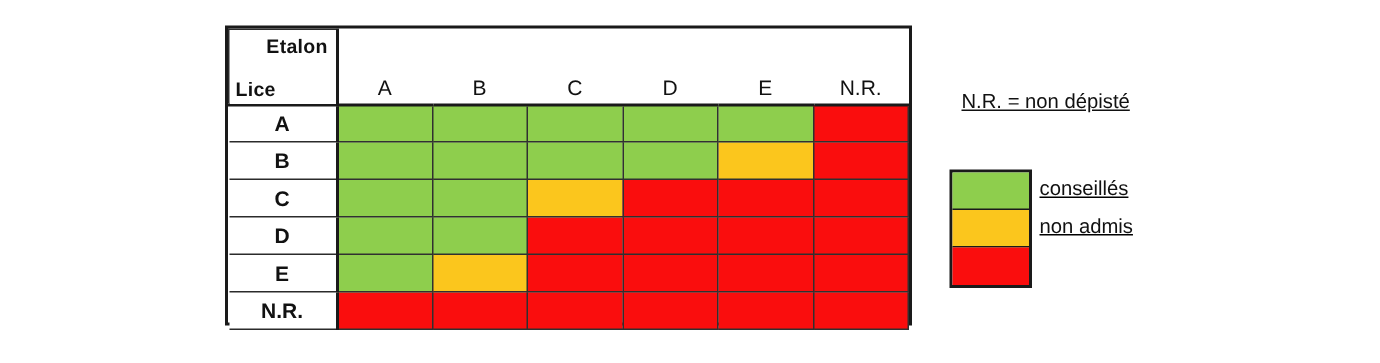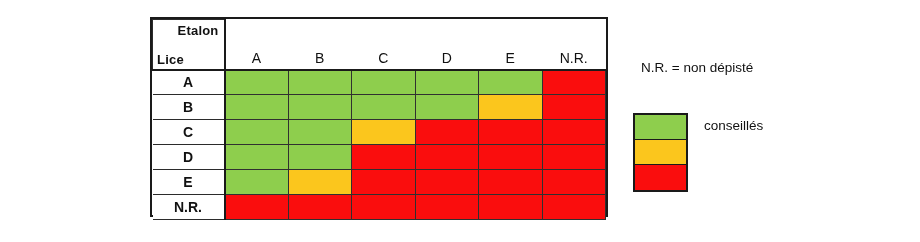--- a/index.html
+++ b/index.html
@@ -105,20 +105,21 @@
     position: absolute;
     left: 633px;
     top: 60px;
     width: 250px;
   }
   #legend-note {
     font-size: 13.5px;
     color: #111111;
     white-space: nowrap;
     margin-left: 8px;
+    text-decoration: underline;
   }
   #legend-key {
     position: absolute;
     left: 0px;
     top: 53px;
     display: flex;
     align-items: flex-start;
   }
   #legend-swatches {
     width: 55px;
@@ -129,21 +130,22 @@
     height: 25px;
     box-sizing: border-box;
     border-bottom: 1px solid #1a1a1a;
   }
   .swatch:last-child { border-bottom: none; }
   .swatch.green  { background: #8ECE4D; }
   .swatch.orange { background: #FBC61D; }
   .swatch.red    { background: #FA0D0D; }
 
   #legend-labels {
-    margin-left: 16px;
+    margin-left: 5px;
+    text-decoration: underline;
   }
   .legend-label {
     height: 25px;
     line-height: 25px;
     font-size: 13.5px;
     color: #111111;
     white-space: nowrap;
   }
 </style>
 </head>
@@ -228,15 +230,16 @@
   <div id="legend-note">N.R. = non dépisté</div>
 
   <div id="legend-key">
     <div id="legend-swatches">
       <div class="swatch green" style="background: rgb(142, 206, 77);"></div>
       <div class="swatch orange" style="background: rgb(251, 198, 29);"></div>
       <div class="swatch red" style="background: rgb(250, 13, 13);"></div>
     </div>
     <div id="legend-labels">
       <div class="legend-label">conseillés</div>
+      <div class="legend-label">non admis</div>
     </div>
   </div>
 </div>
 
 </body></html>

